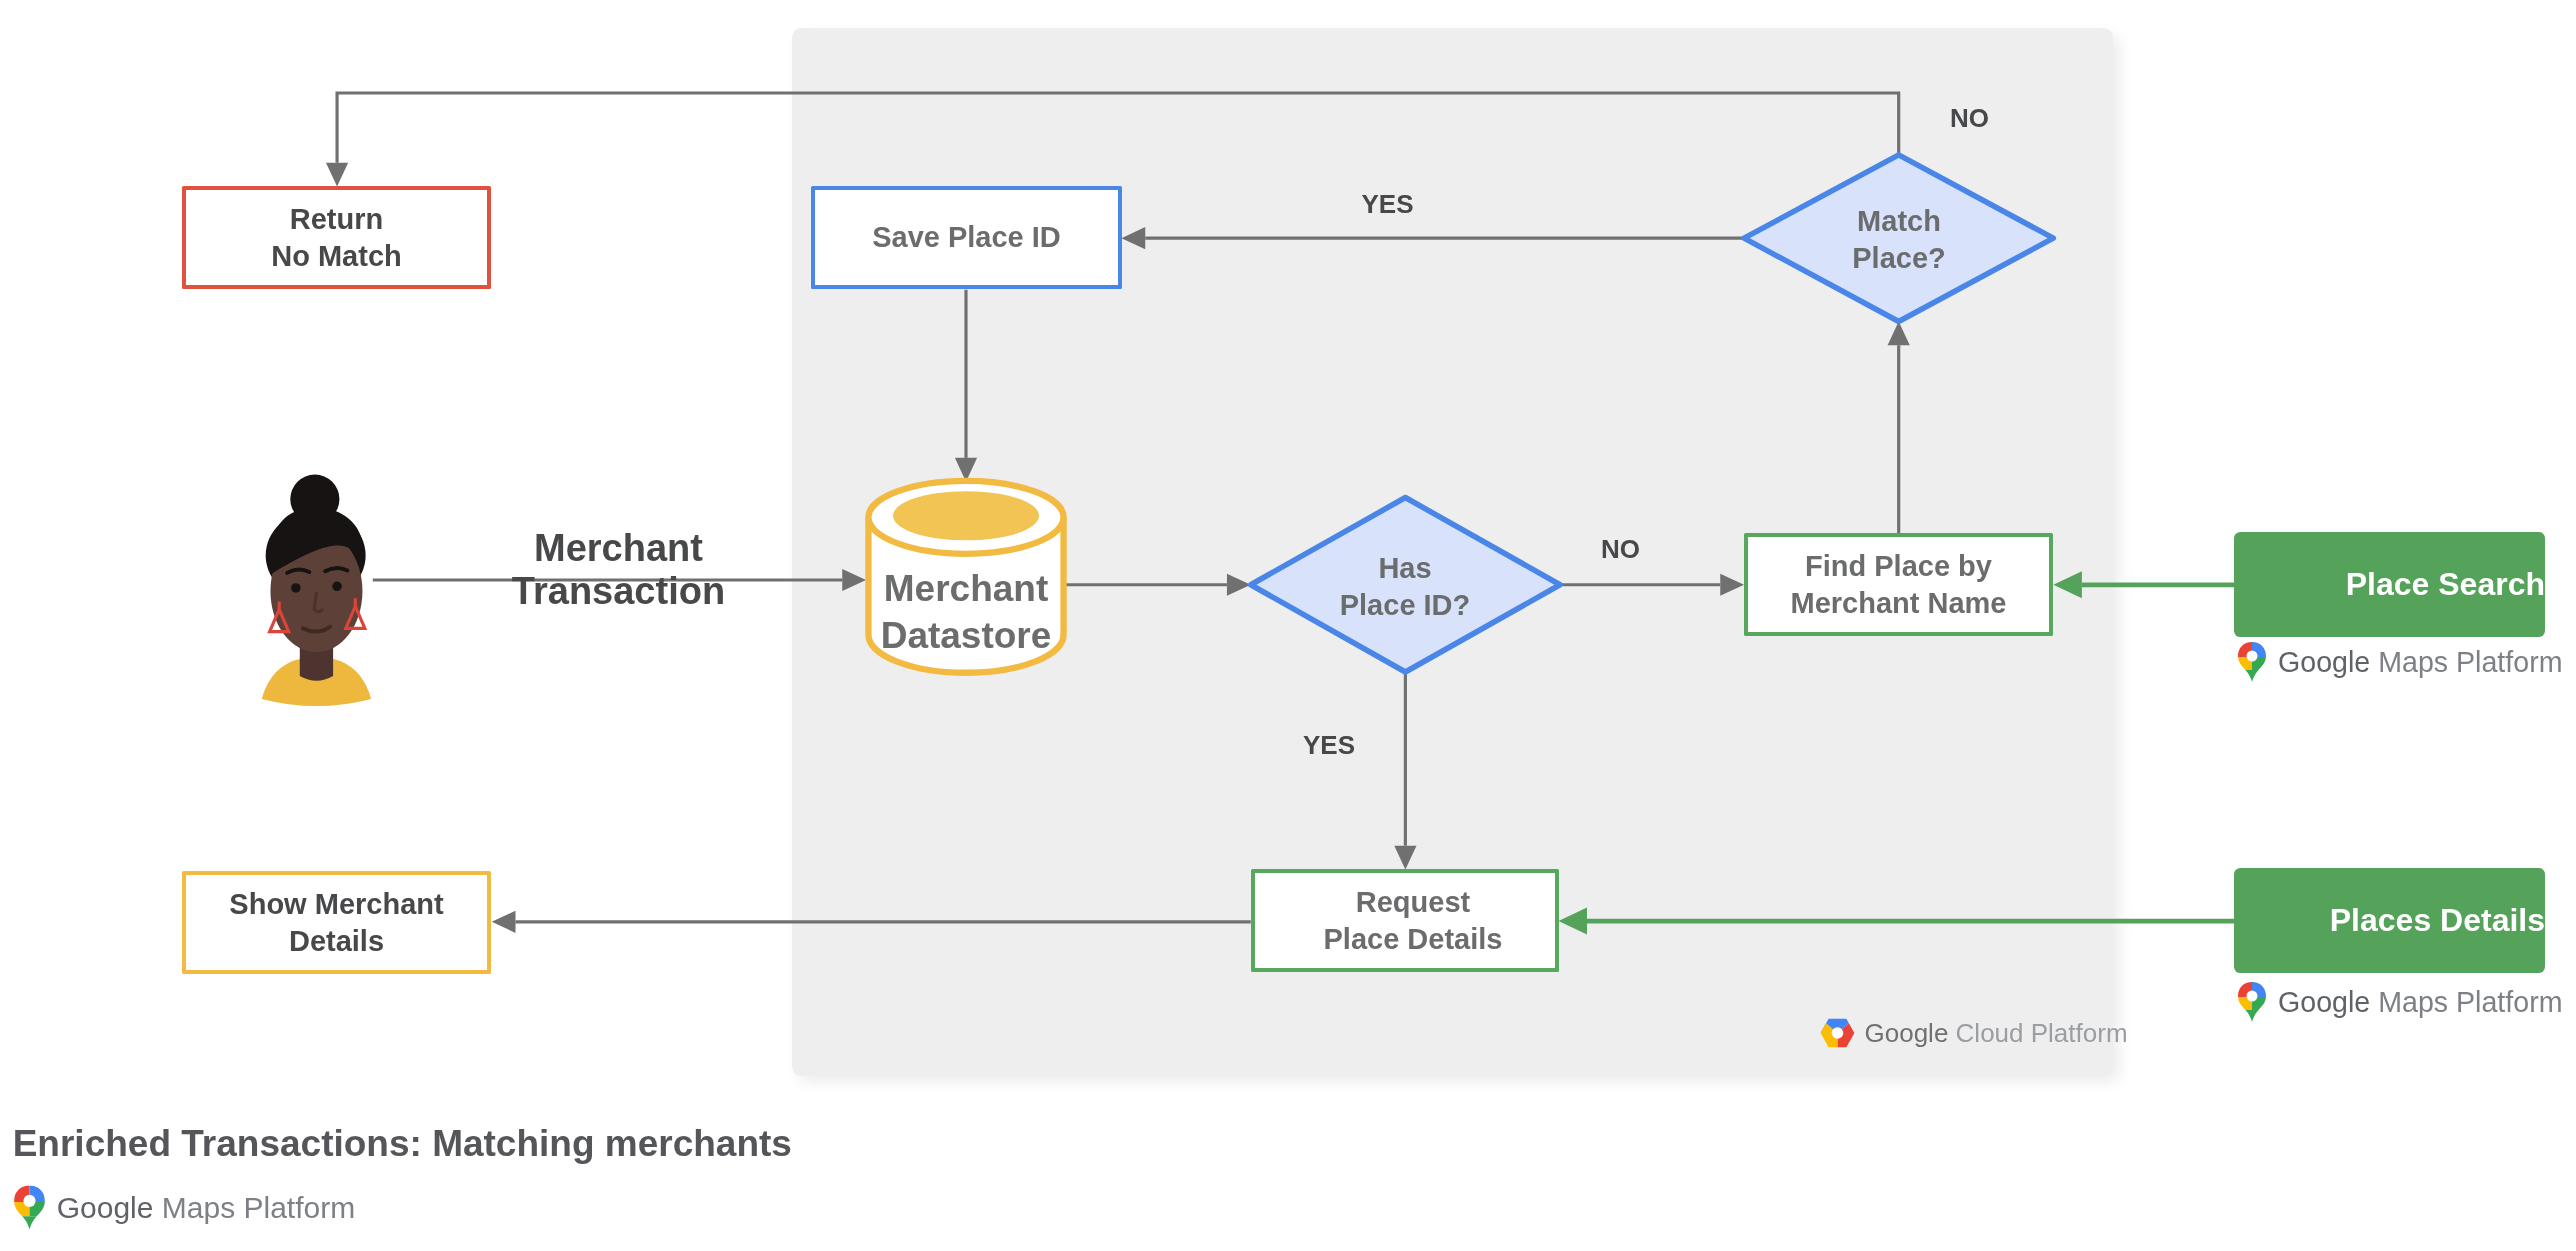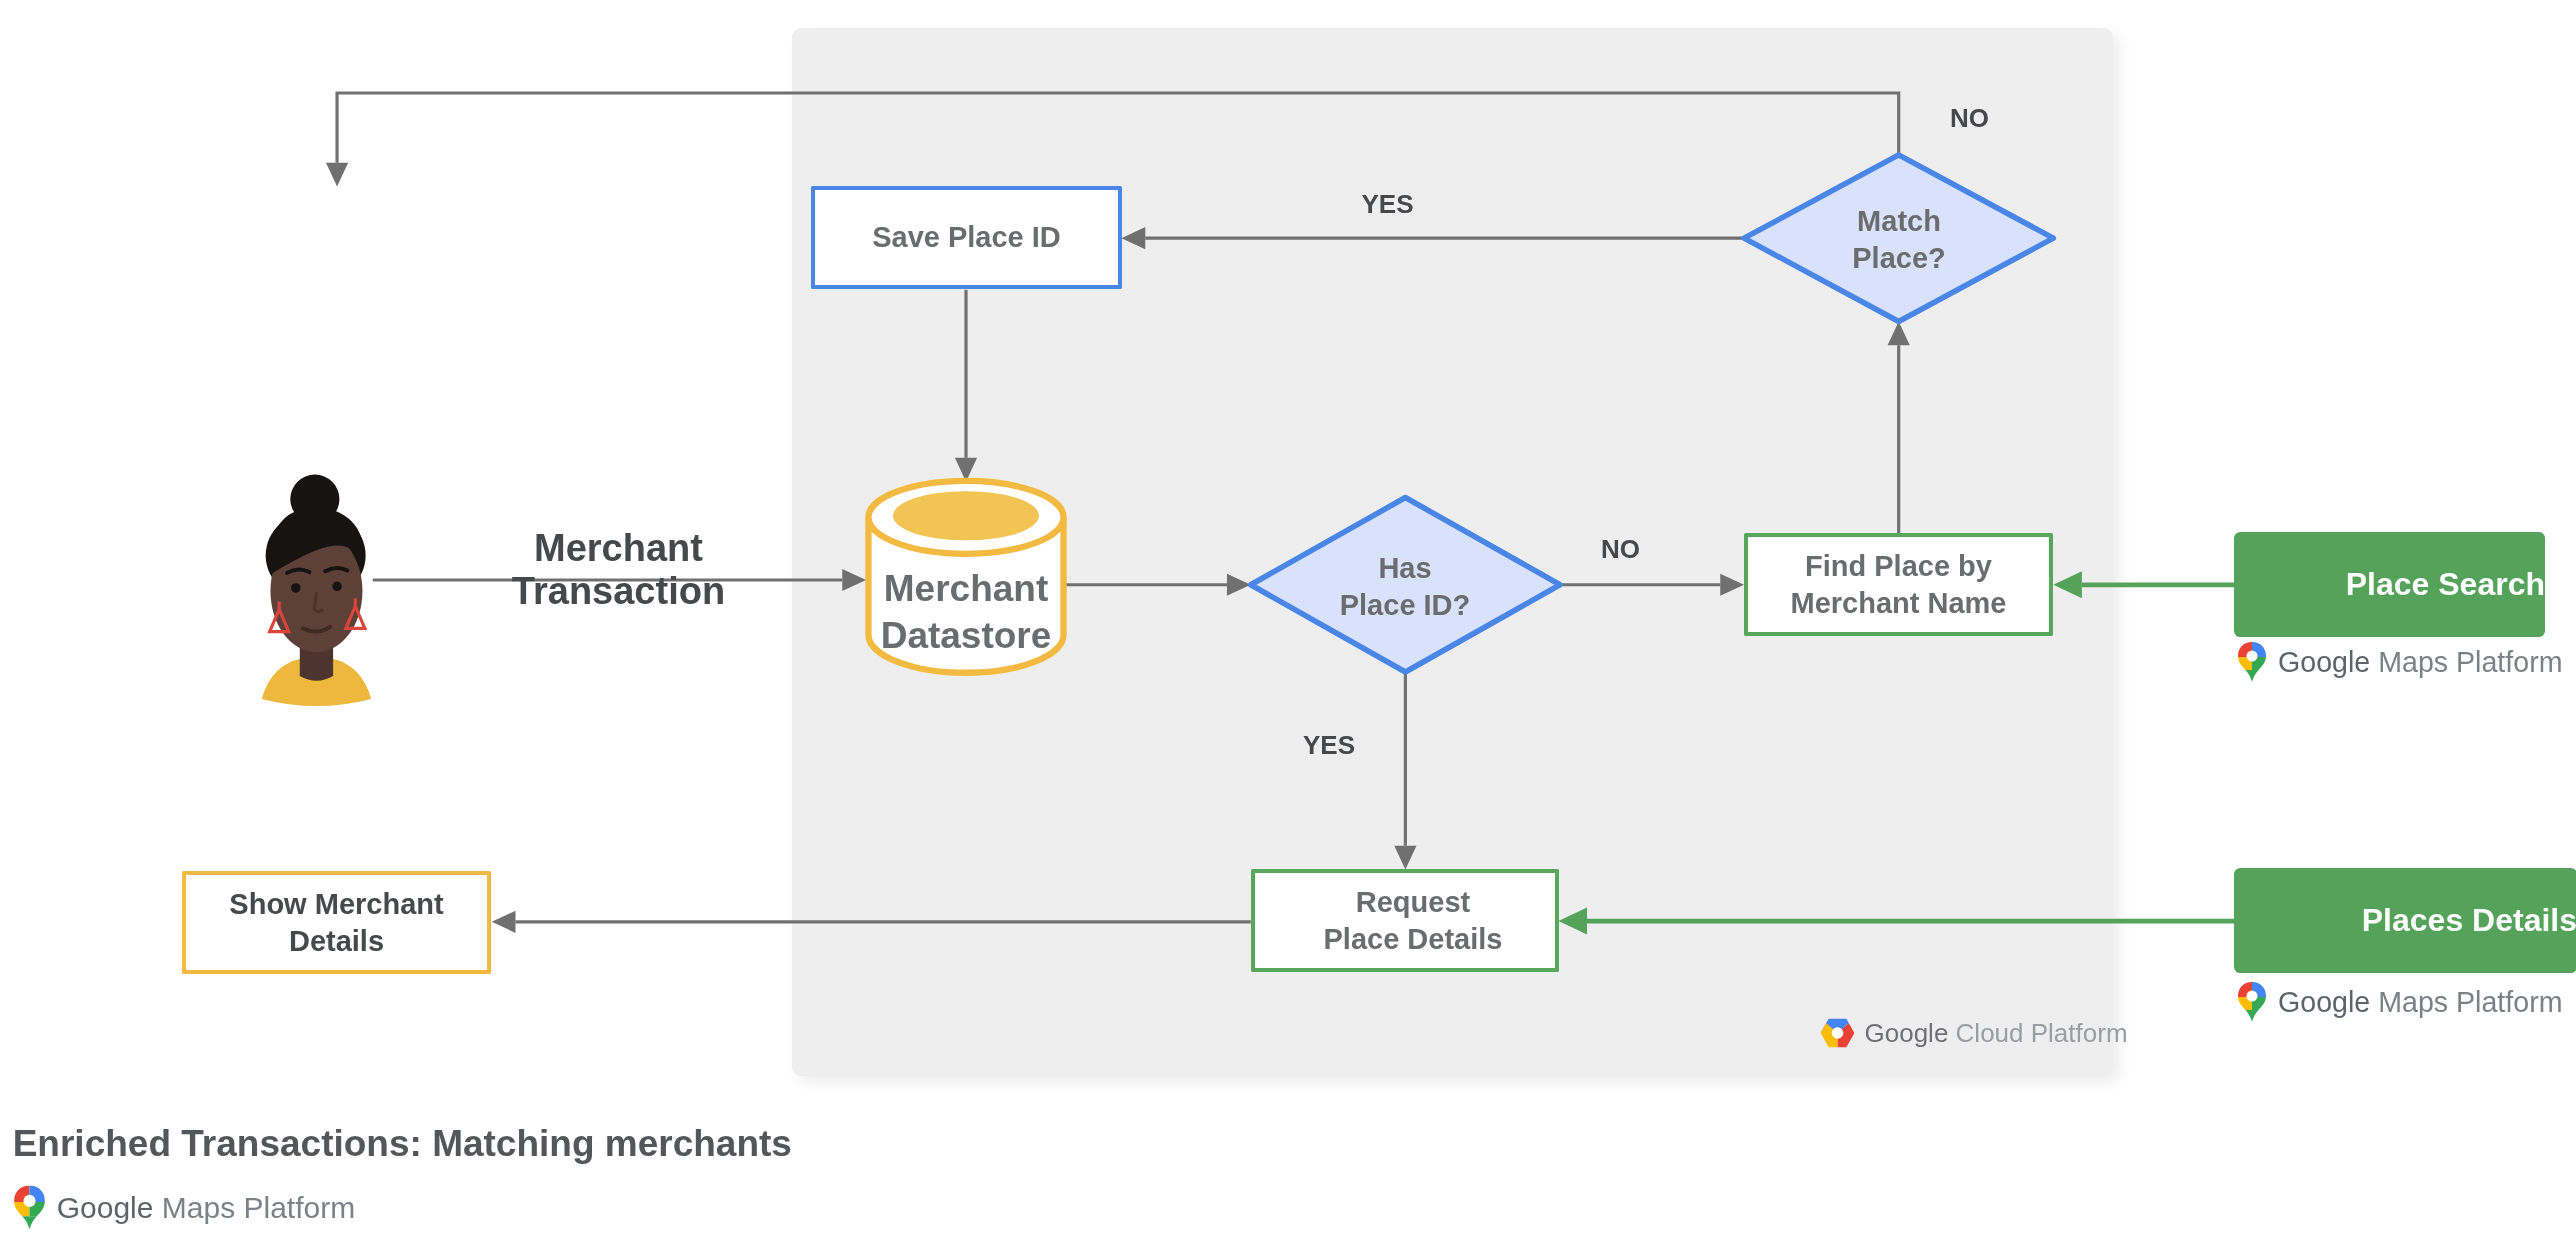--- a/index.html
+++ b/index.html
@@ -21,21 +21,21 @@
   .box-return{left:182px;top:186px;width:309px;height:103px;border:4.8px solid #E0523F;font-size:29px;color:#47484A;}
   .box-save{left:811px;top:186px;width:311px;height:103px;border:4.8px solid #4A86E8;font-size:29px;color:#6B6C6E;}
   .box-find{left:1744px;top:533px;width:309px;height:103px;border:4.8px solid #57A85C;font-size:29px;color:#6B6C6E;}
   .box-request{left:1251px;top:869px;width:308px;height:103px;border:4.8px solid #57A85C;font-size:29px;color:#6B6C6E;padding-left:16px;}
   .box-show{left:182px;top:871px;width:309px;height:103px;border:4.8px solid #F3BA42;font-size:29px;color:#47484A;}
   .box-green{
     position:absolute;z-index:2;display:flex;align-items:center;justify-content:flex-end;text-align:center;
     background:#55A35A;color:#ffffff;font-weight:bold;font-size:32px;border-radius:6.3px;box-sizing:border-box;
   }
   .box-place-search{left:2234px;top:532px;width:311px;height:105px;}
-  .box-places-details{left:2234px;top:868px;width:343px;height:105px;}
+  .box-places-details{left:2234px;top:868px;width:311px;height:105px;}
   .shape-label{
     position:absolute;z-index:3;display:flex;align-items:center;justify-content:center;text-align:center;
     font-weight:bold;color:#6B6C6E;white-space:pre-line;line-height:1.25;font-size:29px;
   }
   .lbl-match{left:1780px;top:192px;width:238px;height:95px;}
   .lbl-hasplace{left:1286px;top:539px;width:238px;height:95px;}
   .lbl-datastore{left:867px;top:565px;width:198px;height:95px;font-size:37px;}
   .elabel{position:absolute;z-index:3;font-weight:bold;font-size:26px;color:#47484A;text-align:center;}
   .lbl-merchant-transaction{left:428px;top:527px;width:381px;font-size:38px;}
   .lbl-yes-top{left:1340px;top:189px;width:95px;}
@@ -149,20 +149,24 @@
         <g clip-path="url(#hexClip)">
           <polygon points="0,26 30,26 60,0 0,0" fill="#4285F4"></polygon>
           <polygon points="30,26 60,0 60,52 30,52" fill="#EA4335"></polygon>
           <polygon points="0,0 0,52 30,52 30,26" fill="#FBBC04"></polygon>
           <circle cx="30" cy="26" r="10" fill="#ffffff"></circle>
         </g>
       </symbol>
     </defs>
   </svg>
 
+  <div class="node box-return">
+    <span>Return
+No Match</span>
+  </div>
   <div class="node box-save">
     <span>Save Place ID</span>
   </div>
   <div class="node box-find">
     <span>Find Place by
 Merchant Name</span>
   </div>
   <div class="node box-request">
     <span>Request
 Place Details</span>

